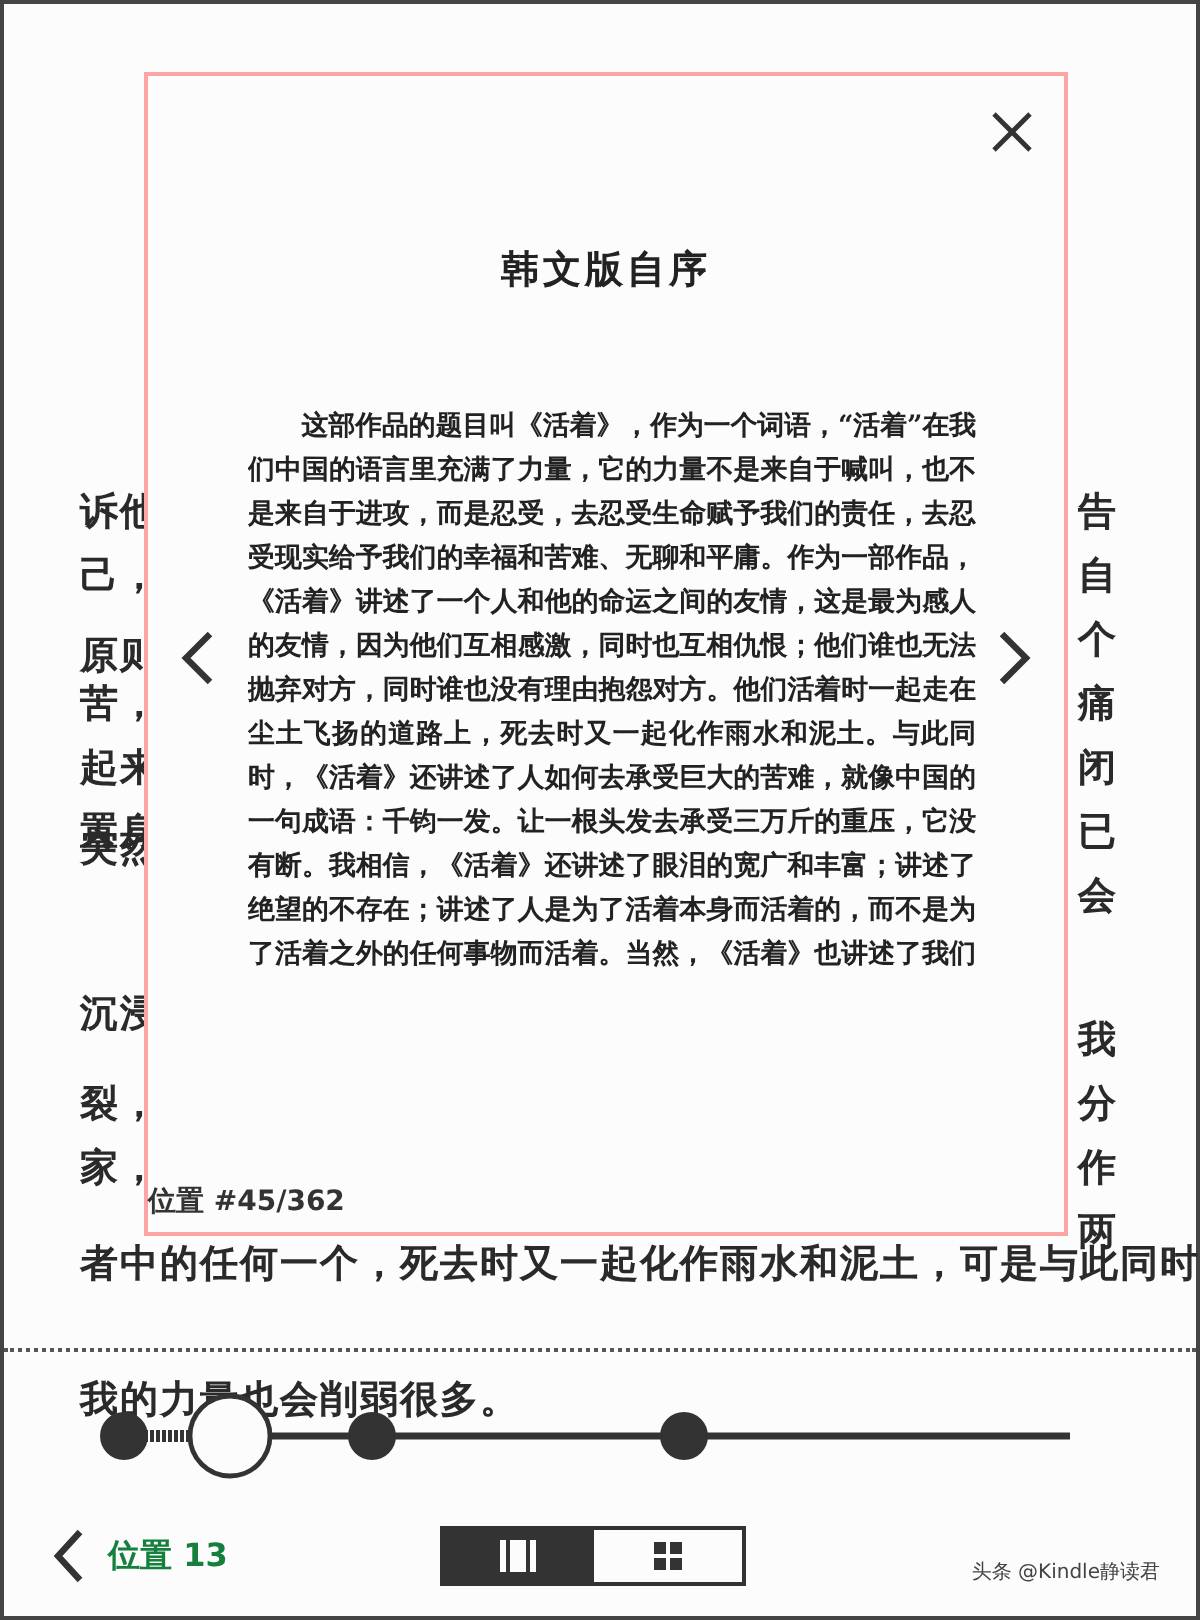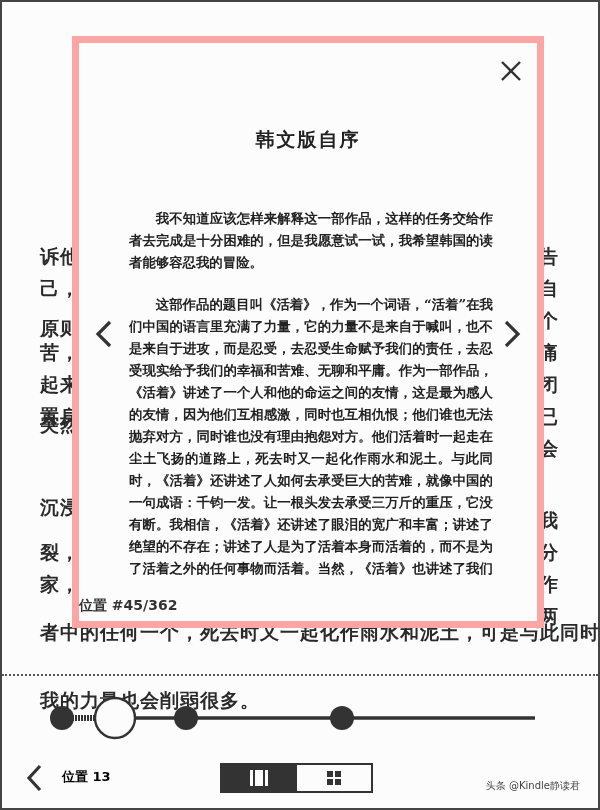--- a/index.html
+++ b/index.html
@@ -7,35 +7,35 @@
     width:600px; height:810px; position:relative; overflow:hidden;
     background:#fcfcfc; color:#222;
     font-family:"DejaVu Serif", "Liberation Serif", serif;
   }
   .frame { position:absolute; left:0; top:0; width:596px; height:806px; border:2px solid #444; }
   .bg-text { position:absolute; left:40px; font-size:19px; line-height:32px; color:#2a2a2a; white-space:nowrap; font-weight:bold; letter-spacing:1px; }
   .bg-line { position:absolute; white-space:nowrap; }
   .bg-right { position:absolute; font-size:19px; color:#2a2a2a; white-space:nowrap; font-weight:bold; }
   .popup {
     position:absolute; left:72px; top:36px; width:458px; height:578px;
-    background:#fcfcfc; border:7px solid #fca5a5;
+    background:#fcfcfc; border:2px solid #fca5a5;
   }
   .close-btn { position:absolute; right:12px; top:14px; width:28px; height:28px; cursor:pointer; }
   .popup-title { position:absolute; left:0; right:0; top:84px; text-align:center; font-size:19px; font-weight:bold; letter-spacing:2px; color:#222; }
   .popup-body { position:absolute; left:50px; width:364px; top:164px; font-size:13.4px; line-height:22px; color:#222; font-weight:bold; }
   .popup-body p { margin:0 0 20px 0; text-indent:2em; text-align:justify; }
   .nav-arrow { position:absolute; top:276px; width:22px; height:30px; cursor:pointer; }
   .nav-prev { left:14px; }
   .nav-next { right:14px; }
   .popup-footer { position:absolute; left:0; right:0; bottom:6px; text-align:left; font-family:"DejaVu Sans", sans-serif; font-weight:bold; font-size:14px; color:#333; }
   .divider { position:absolute; left:2px; right:2px; top:674px; border-top:2px dotted #555; }
   .slider { position:absolute; left:40px; top:696px; width:510px; height:44px; }
   .slider svg { position:absolute; left:0; top:0; }
   .back-btn { position:absolute; left:22px; top:763px; width:26px; height:30px; cursor:pointer; }
-  .location-label { position:absolute; left:62px; top:768px; font-family:"DejaVu Sans", sans-serif; font-weight:bold; font-size:13px; color:#000000; }
+  .location-label { position:absolute; left:54px; top:768px; font-family:"DejaVu Sans", sans-serif; font-weight:bold; font-size:16px; color:#15803d; }
   .seg { position:absolute; left:220px; top:763px; width:153px; height:30px; border:2px solid #333; box-sizing:border-box; display:flex; }
   .seg-btn { flex:1; display:flex; align-items:center; justify-content:center; cursor:pointer; }
   .seg-btn.active { background:#333; }
   .watermark { position:absolute; right:20px; top:779px; font-family:"DejaVu Sans", sans-serif; font-size:10px; color:#444; }
 </style>
 </head>
 <body>
 
 <div class="frame"></div>
 
@@ -71,21 +71,20 @@
   <div class="close-btn">
     <svg width="28" height="28" viewBox="0 0 28 28">
       <line x1="5" y1="5" x2="23" y2="23" stroke="#333" stroke-width="2.4"></line>
       <line x1="23" y1="5" x2="5" y2="23" stroke="#333" stroke-width="2.4"></line>
     </svg>
   </div>
 
   <div class="popup-title">韩文版自序</div>
 
   <div class="popup-body">
-    <p>我不知道应该怎样来解释这一部作品，这样的任务交给作者去完成是十分困难的，但是我愿意试一试，我希望韩国的读者能够容忍我的冒险。</p>
     <p style="height:286px;overflow:hidden;">这部作品的题目叫《活着》，作为一个词语，“活着”在我们中国的语言里充满了力量，它的力量不是来自于喊叫，也不是来自于进攻，而是忍受，去忍受生命赋予我们的责任，去忍受现实给予我们的幸福和苦难、无聊和平庸。作为一部作品，《活着》讲述了一个人和他的命运之间的友情，这是最为感人的友情，因为他们互相感激，同时也互相仇恨；他们谁也无法抛弃对方，同时谁也没有理由抱怨对方。他们活着时一起走在尘土飞扬的道路上，死去时又一起化作雨水和泥土。与此同时，《活着》还讲述了人如何去承受巨大的苦难，就像中国的一句成语：千钧一发。让一根头发去承受三万斤的重压，它没有断。我相信，《活着》还讲述了眼泪的宽广和丰富；讲述了绝望的不存在；讲述了人是为了活着本身而活着的，而不是为了活着之外的任何事物而活着。当然，《活着》也讲述了我们中国人这几十年是如何熬过来的。我知道，《活着》所讲述的远不止这些。文学就是这样，它</p>
   </div>
 
   <div class="nav-arrow nav-prev">
     <svg width="22" height="30" viewBox="0 0 22 30">
       <polyline points="17,3 5,15 17,27" fill="none" stroke="#333" stroke-width="3.2"></polyline>
     </svg>
   </div>
   <div class="nav-arrow nav-next">
     <svg width="22" height="30" viewBox="0 0 22 30">

